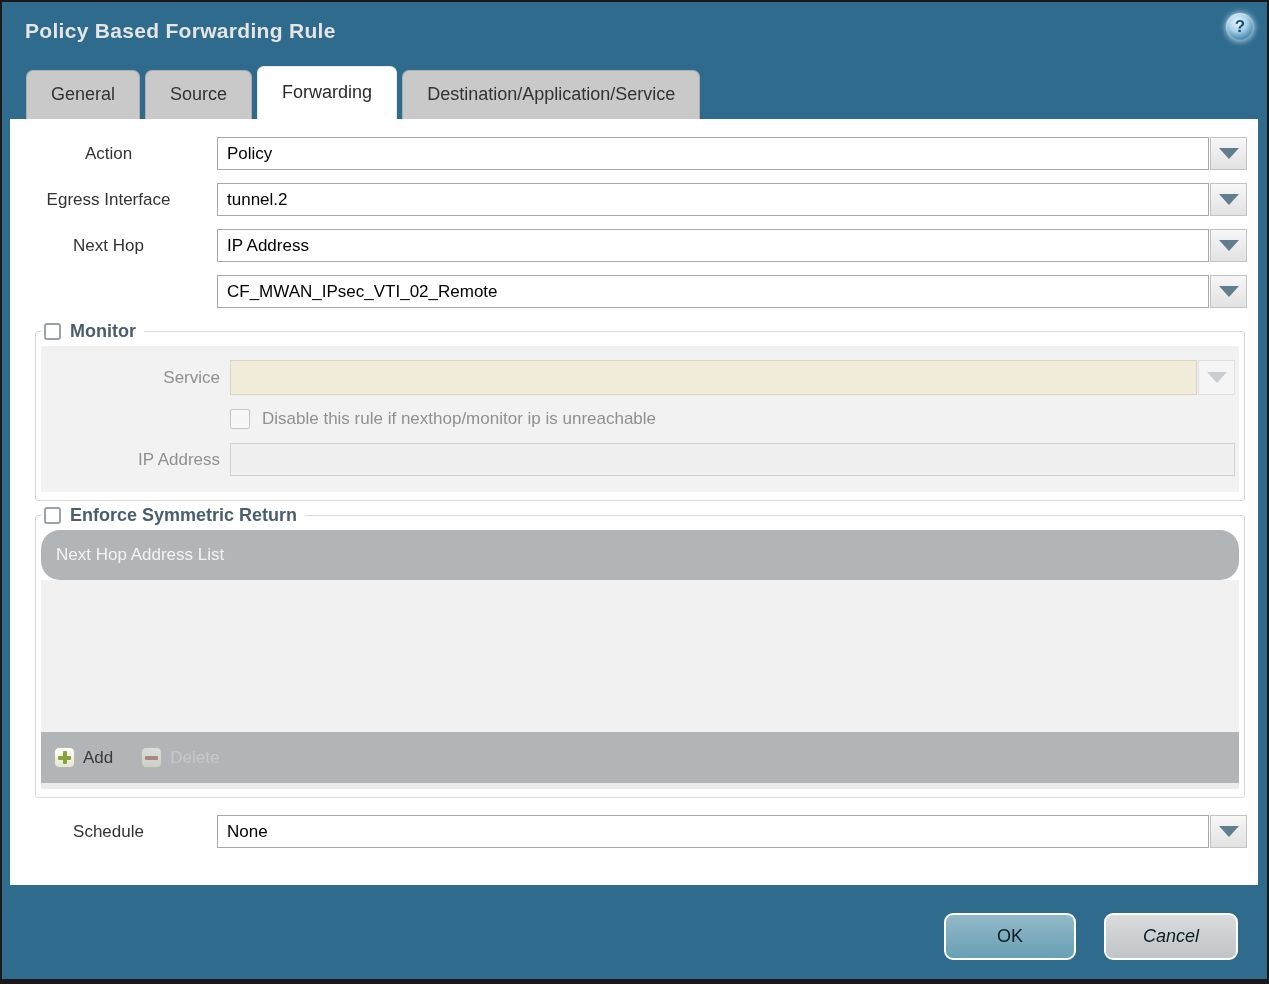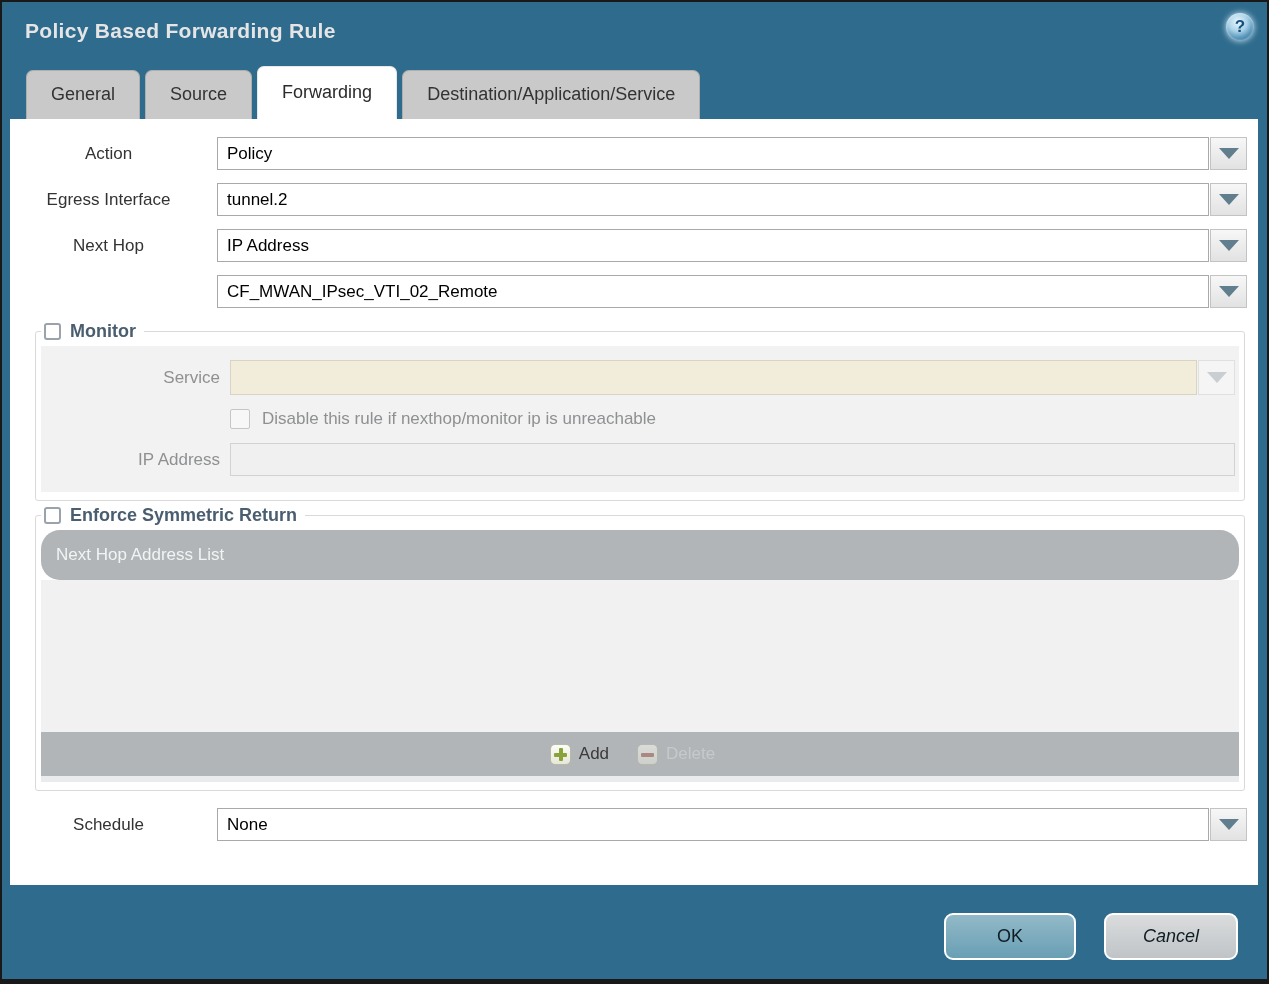--- a/index.html
+++ b/index.html
@@ -53,21 +53,21 @@
   .beige{flex:1;box-sizing:border-box;height:35px;background:#f2ecda;border:1px solid #d8d3c2;}
   .dd.tall{height:35px;}
   .m-check{display:flex;align-items:center;margin:14px 0 14px 189px;}
   .cb.dis{width:20px;height:20px;border:1px solid #c6c6c6;background:#f7f7f7;border-radius:2px;margin-right:12px;cursor:default;}
   .m-check-label{font-size:17px;color:#8f9091;}
   .gray-input{flex:1;box-sizing:border-box;height:33px;background:#f0f0f1;border:1px solid #d2d2d2;}
   
   .table{margin-top:4px;}
   .thead{height:50px;background:#b1b5b8;display:flex;align-items:center;padding-left:15px;font-size:17px;color:#f2f4f4;border-radius:19px;}
   .tbody{height:152px;background:#f1f1f2;}
-  .tfoot{height:44px;background:#b1b5b8;display:flex;align-items:center;padding-left:13px;justify-content:center;}
+  .tfoot{height:51px;background:#b1b5b8;display:flex;align-items:center;padding-left:13px;}
   .tstrip{height:6px;background:#eaebec;}
   .tool{display:flex;align-items:center;margin-right:28px;cursor:pointer;}
   .tool-icon{
     position:relative;width:21px;height:21px;border-radius:5px;margin-right:8px;
     background:linear-gradient(#fdfdf8,#e6e6d9);border:1px solid #b9b9aa;box-sizing:border-box;
   }
   .tool-icon .bar-h{position:absolute;left:3px;right:3px;top:8px;height:4px;border-radius:1px;}
   .tool-icon .bar-v{position:absolute;top:3px;bottom:3px;left:8px;width:4px;border-radius:1px;}
   .plus .bar-h,.plus .bar-v{background:#87a33a;}
   .minus .bar-h{background:#a8645c;}

